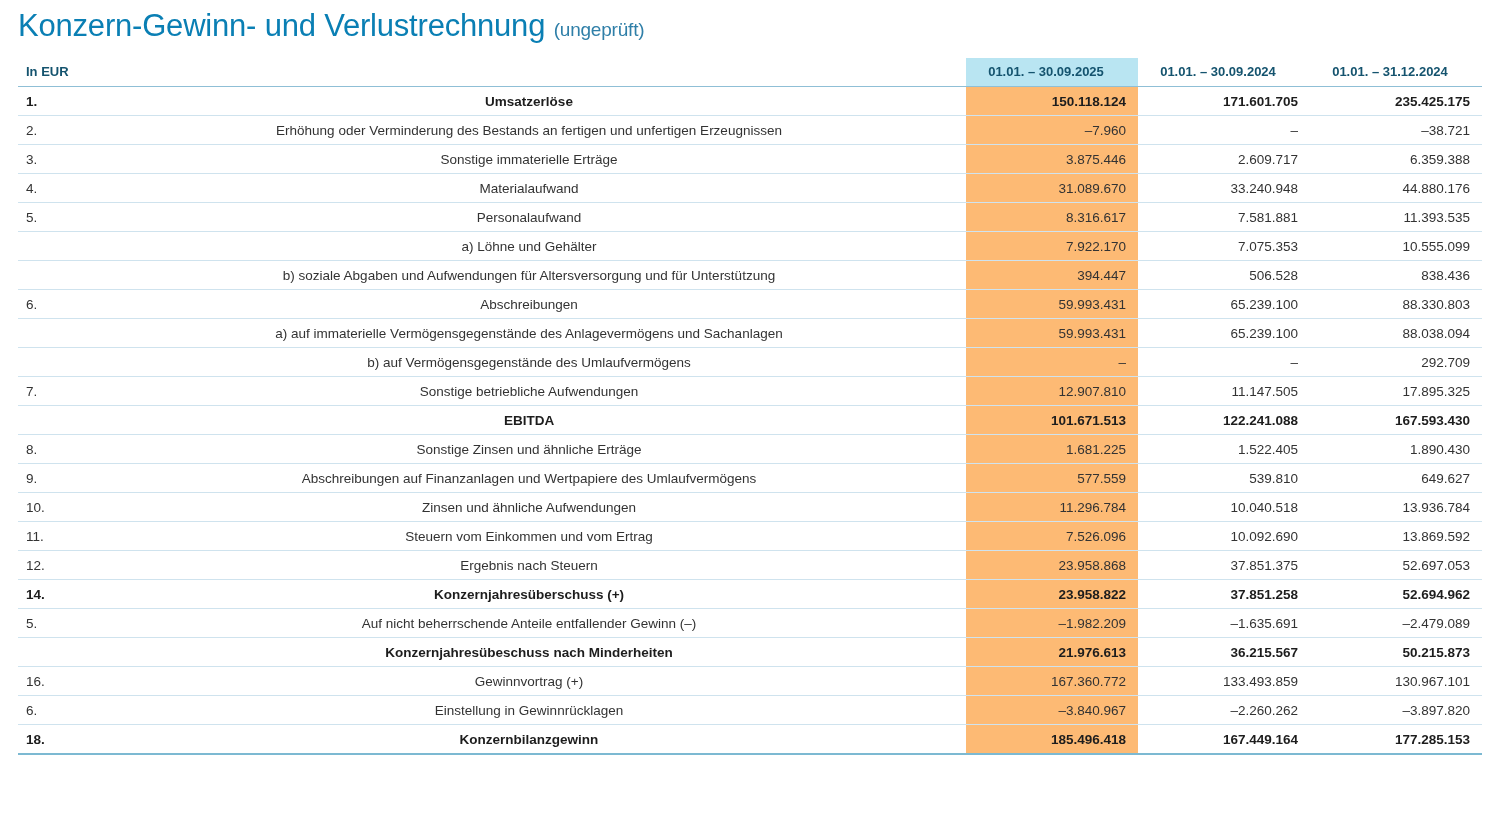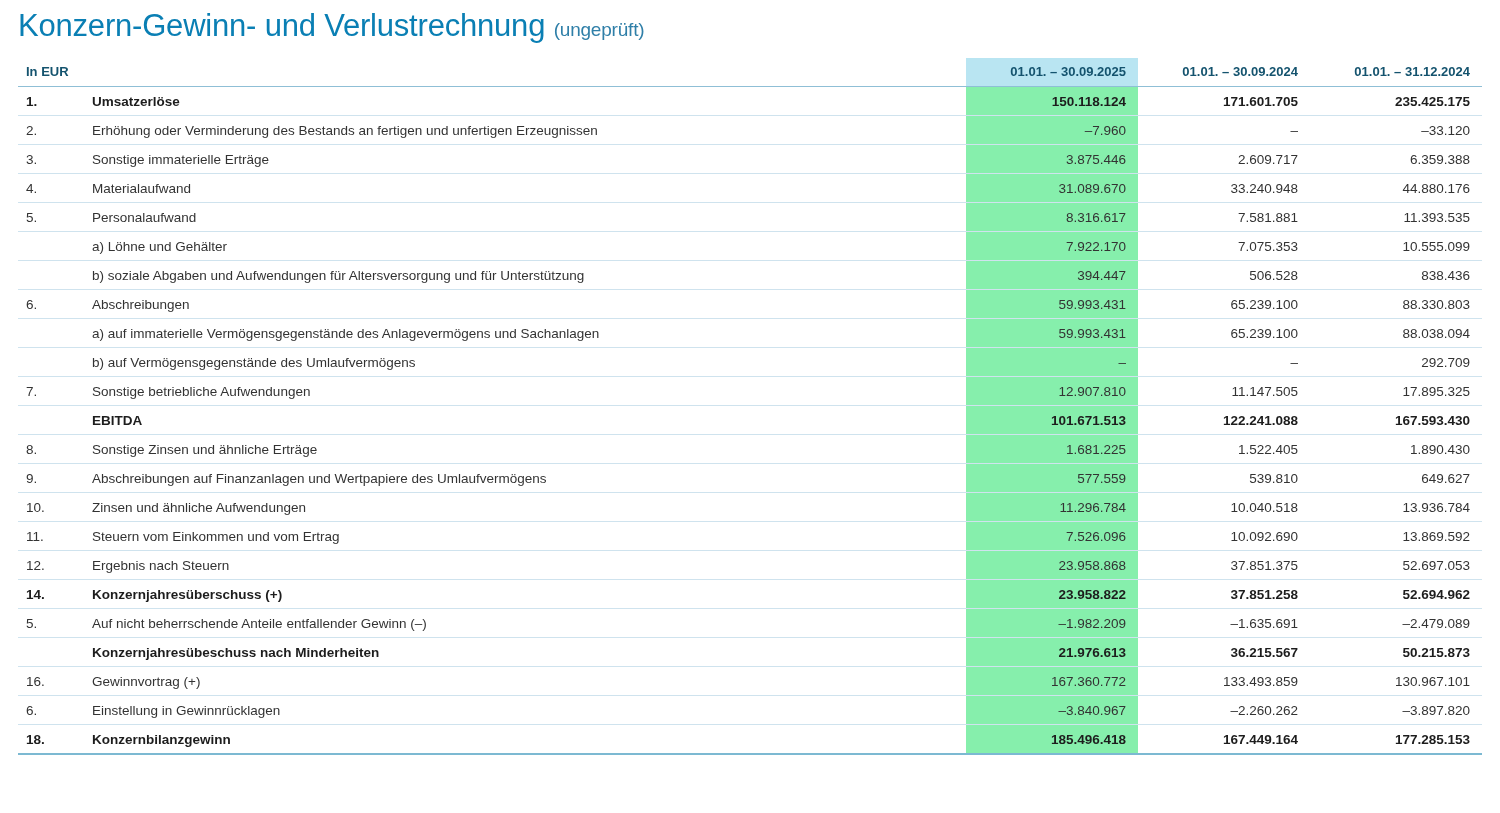--- a/index.html
+++ b/index.html
@@ -51,51 +51,51 @@
     border-bottom: 1px solid #8fbfd6;
     background: transparent;
     margin-left: 36px;
   }
   thead th.h-left {
     text-align: left;
     padding-left: 8px;
     color: #14536e;
   }
   thead th.h-val {
-    text-align: right;
+    text-align: center;
     padding-right: 12px;
     color: #14536e;
   }
   thead th.highlight {
     background: #b9e5f2;
   }
   tbody td {
     padding: 6px 0 6px 0;
     border-bottom: 1px solid #cfe3ee;
     vertical-align: middle;
     color: #333333;
     font-size: 13.5px;
     height: 16px;
   }
   tbody td.num {
     text-align: left;
     padding-left: 8px;
     color: #333333;
   }
   tbody td.label {
-    text-align: left;
+    text-align: center;
     padding-left: 26px;
   }
   tbody td.val {
     text-align: right;
     padding-right: 12px;
     font-variant-numeric: tabular-nums;
   }
   tbody td.hl {
-    background: #86efac;
+    background: #fdba74;
   }
   tr.bold td {
     font-weight: bold;
     color: #1d1d1d;
   }
   tr.last td {
     border-bottom: 2px solid #7cb9d2;
     border-top: 1px solid #7cb9d2;
   }
 </style>
@@ -131,21 +131,21 @@
           <td class="label">Umsatzerlöse</td>
           <td class="val hl">150.118.124</td>
           <td class="val">171.601.705</td>
           <td class="val">235.425.175</td>
         </tr>
         <tr>
           <td class="num">2.</td>
           <td class="label">Erhöhung oder Verminderung des Bestands an fertigen und unfertigen Erzeugnissen</td>
           <td class="val hl">–7.960</td>
           <td class="val">–</td>
-          <td class="val">–33.120</td>
+          <td class="val">–38.721</td>
         </tr>
         <tr>
           <td class="num">3.</td>
           <td class="label">Sonstige immaterielle Erträge</td>
           <td class="val hl">3.875.446</td>
           <td class="val">2.609.717</td>
           <td class="val">6.359.388</td>
         </tr>
         <tr>
           <td class="num">4.</td>

